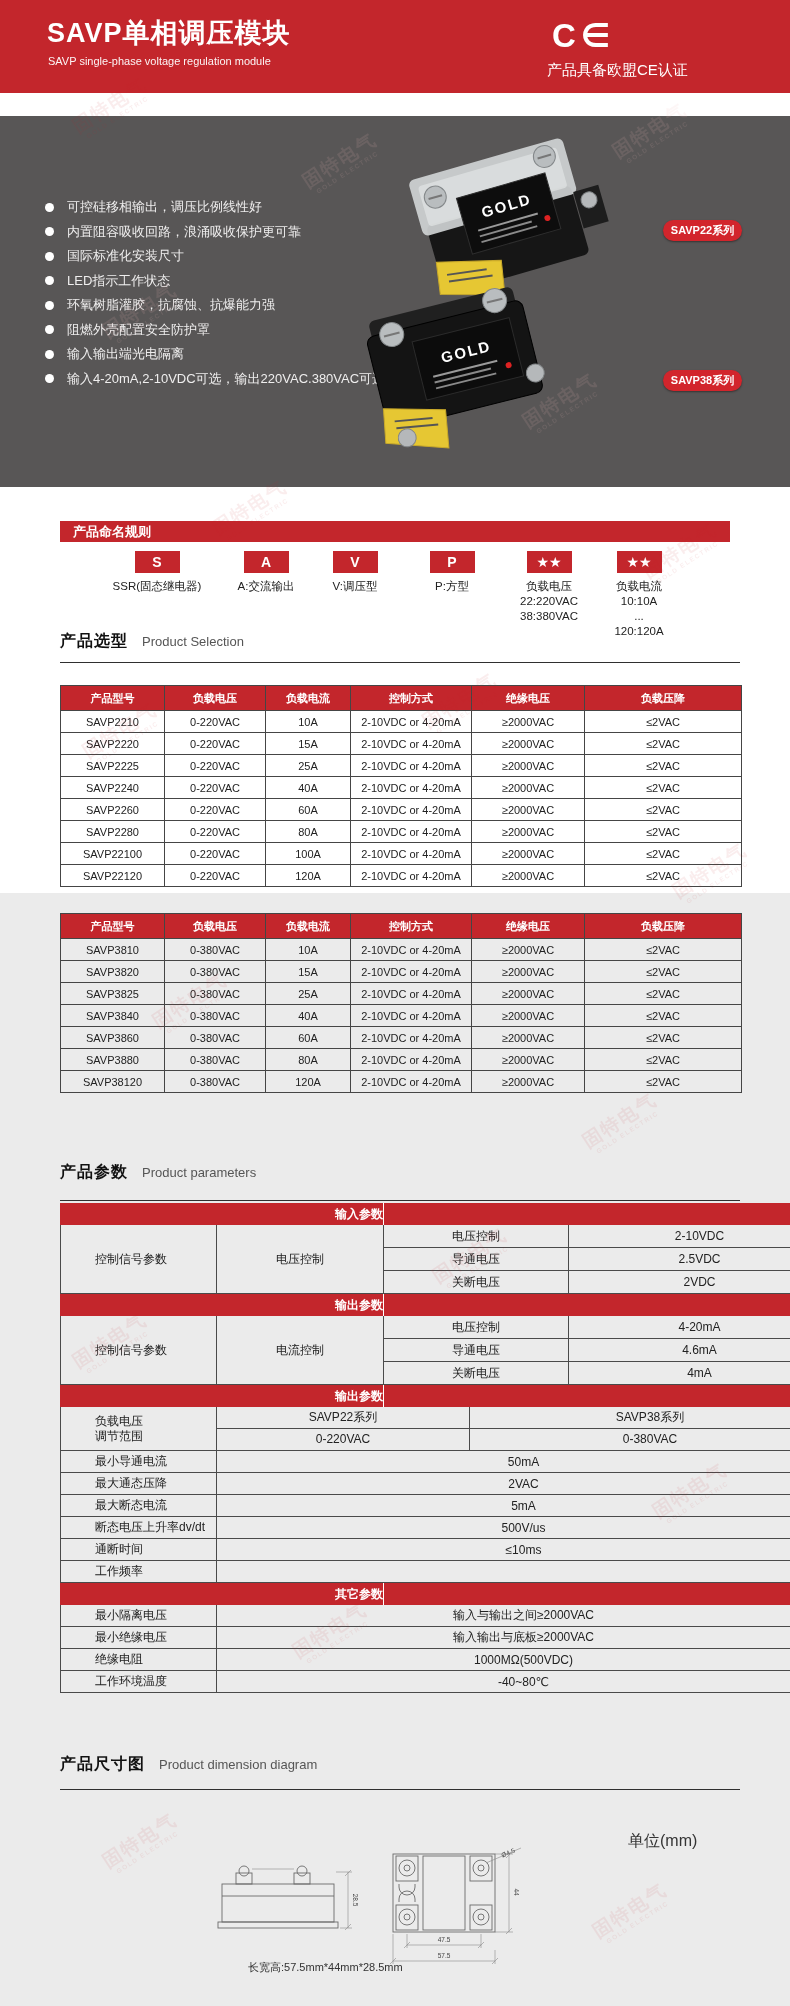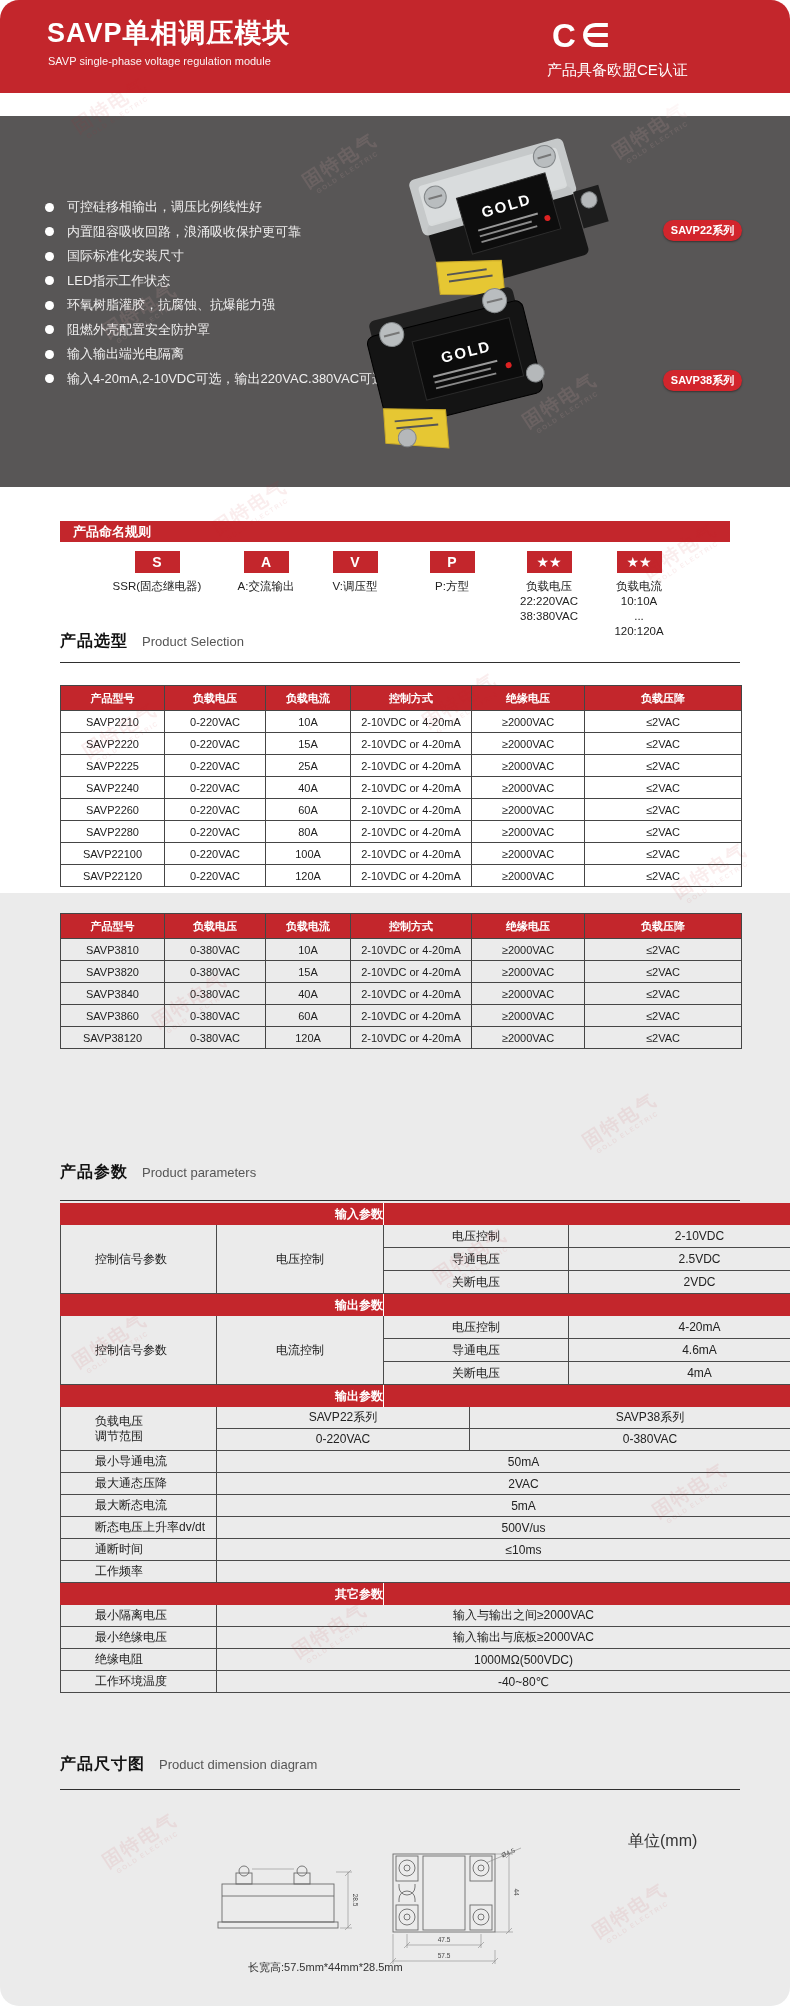--- a/index.html
+++ b/index.html
@@ -1,21 +1,21 @@
 <!DOCTYPE html>
 <html style="--accent: #c3262c; --pill: #d2252c; --dark: #585656; --band: #ebebeb;"><head>
 <meta charset="utf-8">
 <style>
   :root{
     --accent:#c3262c; --pill:#d2252c; --dark:#585656; --band:#ebebeb;
     --line:#454545;
   }
   html,body{margin:0;padding:0;background:#fff;}
   #page{position:relative;width:790px;height:2006px;overflow:hidden;background:#fff;
-        font-family:"Liberation Sans","DejaVu Sans",sans-serif;color:#333;border-radius:19px;}
+        font-family:"Liberation Sans","DejaVu Sans",sans-serif;color:#333;}
 
   
   .hdr{position:absolute;left:0;top:0;width:790px;height:93px;background:var(--accent);}
   .hdr-title{position:absolute;left:47px;top:15px;font-size:27px;font-weight:bold;color:#fff;letter-spacing:1px;}
   .hdr-sub{position:absolute;left:48px;top:55px;font-size:11px;color:#fff;opacity:.95;}
   .ce{position:absolute;left:552px;top:16px;color:#fff;font-size:33px;font-weight:bold;letter-spacing:5px;}
   .ce-note{position:absolute;left:547px;top:61px;color:#fff;font-size:15px;}
 
   
   .hero{position:absolute;left:0;top:116px;width:790px;height:371px;background:var(--dark);overflow:hidden;}
@@ -360,31 +360,47 @@
       </tr>
         <tr>
         <td>SAVP3820</td>
         <td>0-380VAC</td>
         <td>15A</td>
         <td>2-10VDC or 4-20mA</td>
         <td>≥2000VAC</td>
         <td>≤2VAC</td>
       </tr>
         <tr>
+        <td>SAVP3825</td>
+        <td>0-380VAC</td>
+        <td>25A</td>
+        <td>2-10VDC or 4-20mA</td>
+        <td>≥2000VAC</td>
+        <td>≤2VAC</td>
+      </tr>
+        <tr>
         <td>SAVP3840</td>
         <td>0-380VAC</td>
         <td>40A</td>
         <td>2-10VDC or 4-20mA</td>
         <td>≥2000VAC</td>
         <td>≤2VAC</td>
       </tr>
         <tr>
         <td>SAVP3860</td>
         <td>0-380VAC</td>
         <td>60A</td>
+        <td>2-10VDC or 4-20mA</td>
+        <td>≥2000VAC</td>
+        <td>≤2VAC</td>
+      </tr>
+        <tr>
+        <td>SAVP3880</td>
+        <td>0-380VAC</td>
+        <td>80A</td>
         <td>2-10VDC or 4-20mA</td>
         <td>≥2000VAC</td>
         <td>≤2VAC</td>
       </tr>
         <tr>
         <td>SAVP38120</td>
         <td>0-380VAC</td>
         <td>120A</td>
         <td>2-10VDC or 4-20mA</td>
         <td>≥2000VAC</td>

